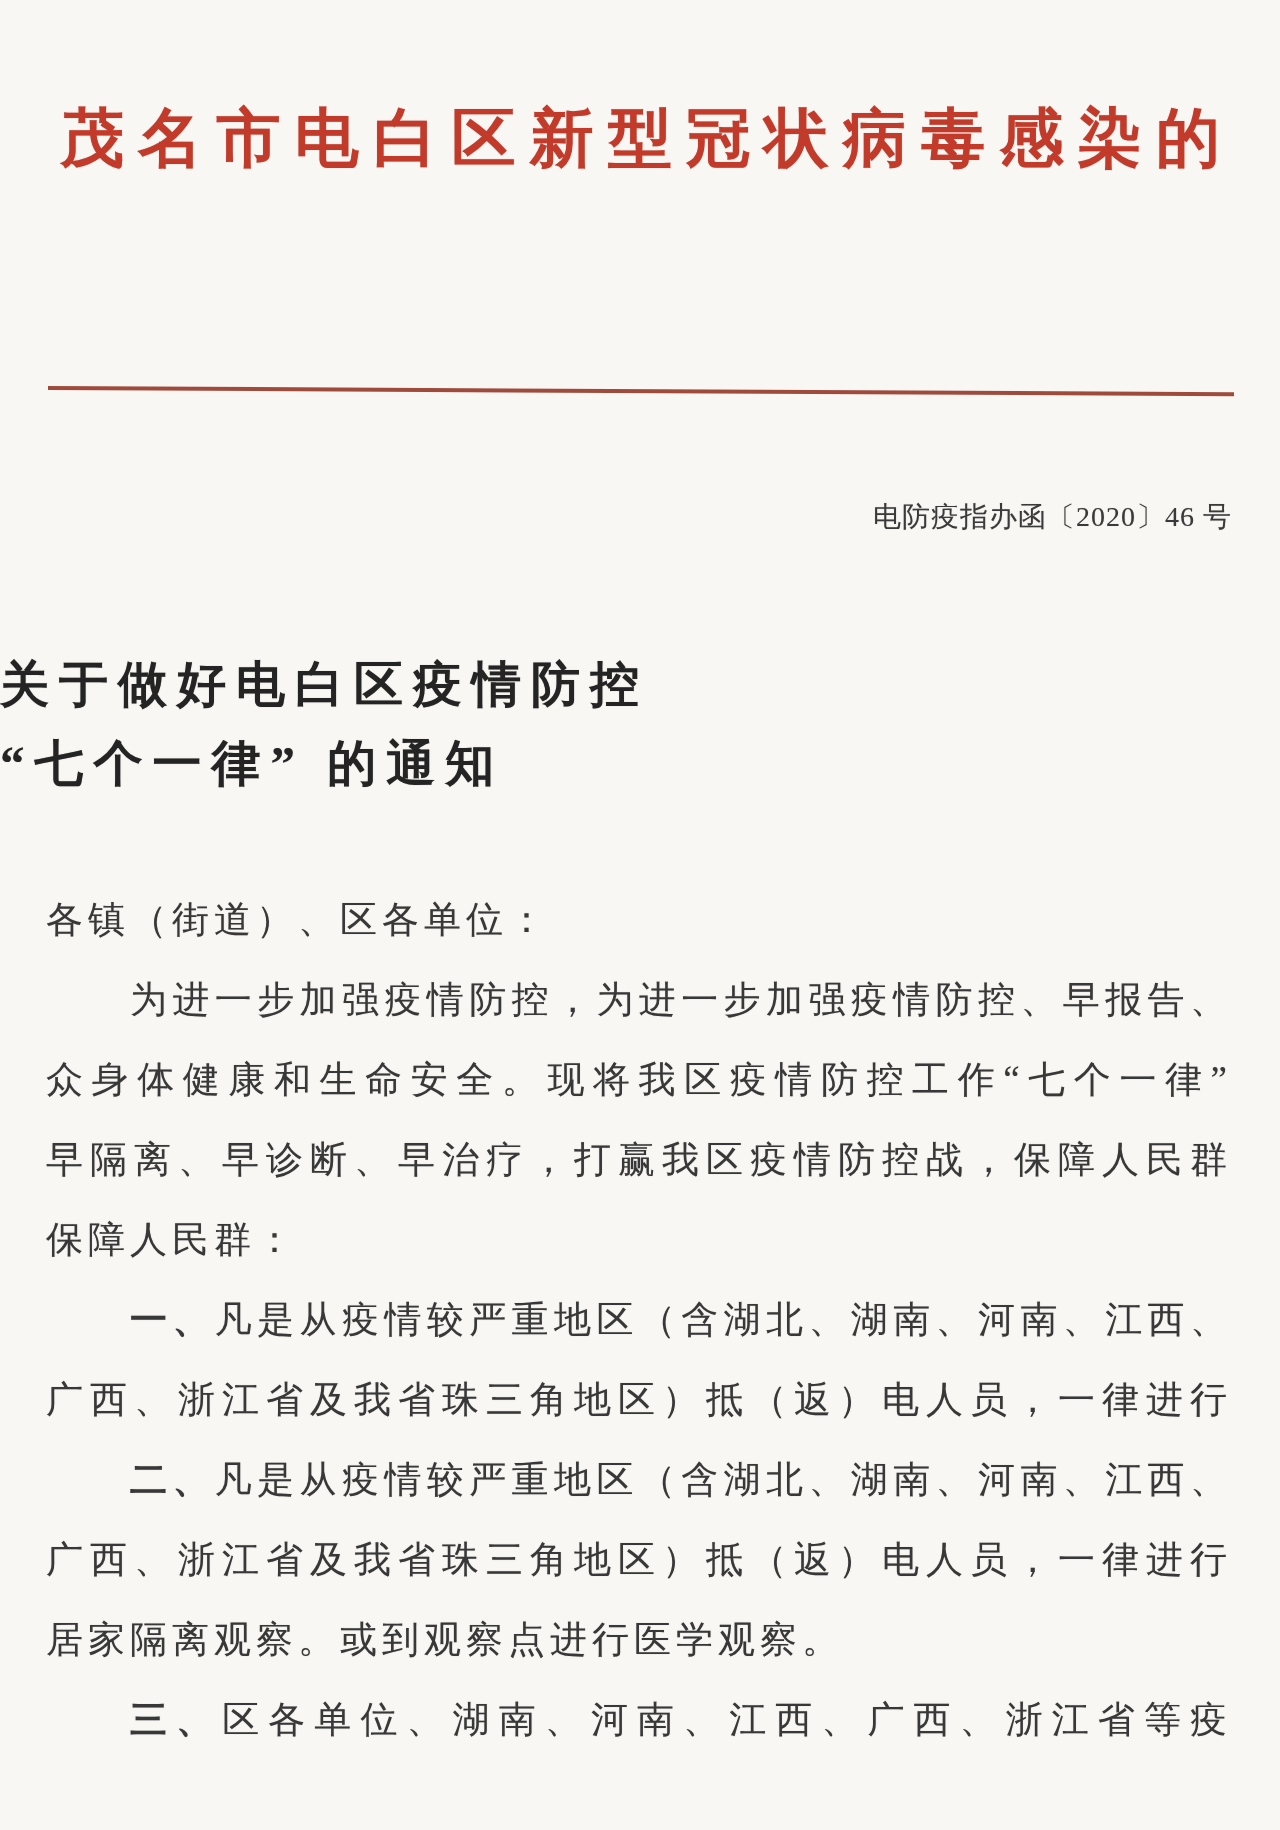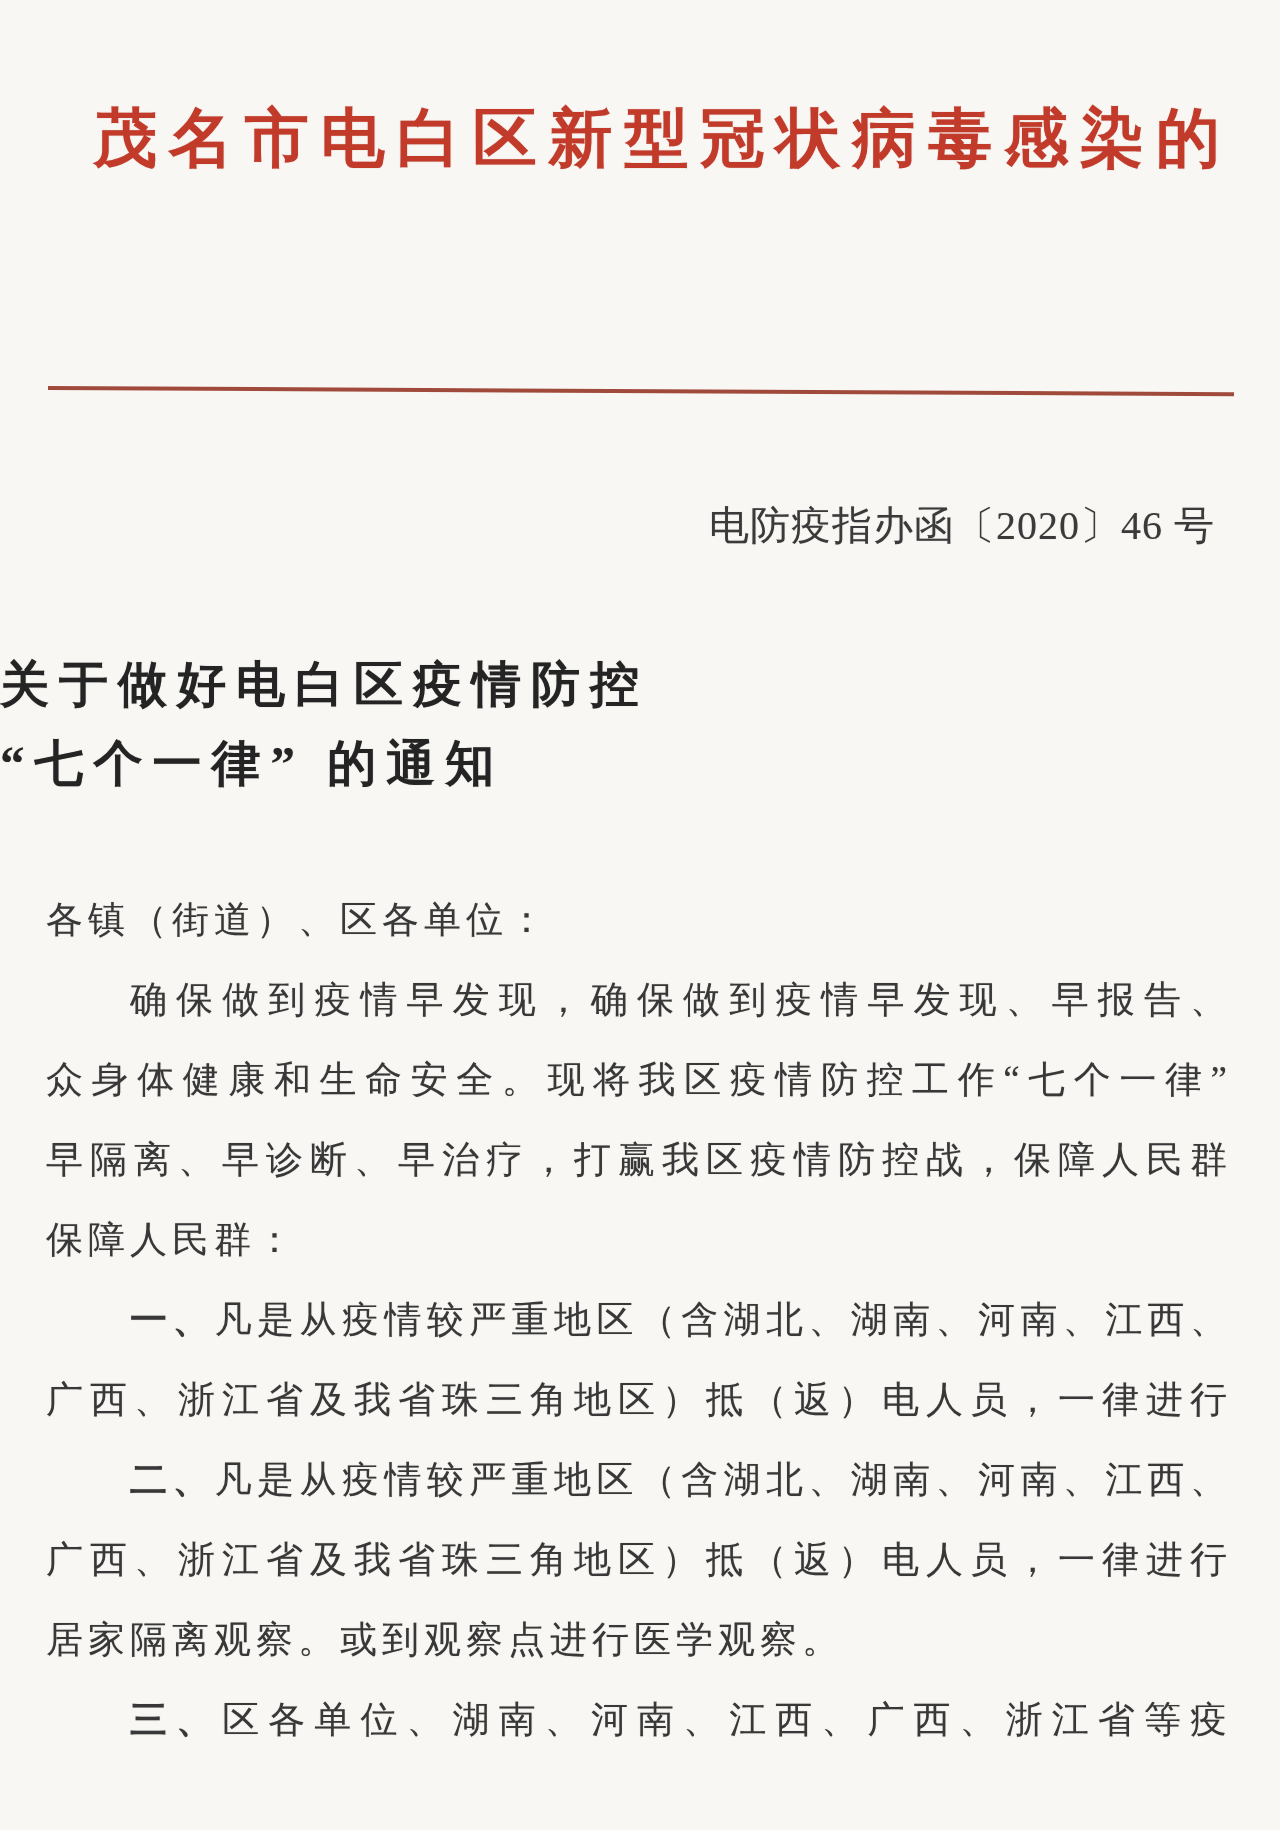--- a/index.html
+++ b/index.html
@@ -19,38 +19,37 @@
     top: 86px; left: 60px; width: 1160px;
     color: #c23a2a;
     font-weight: bold;
     text-shadow: 0 0 1px rgba(170, 45, 30, 0.45);
   }
   .lh-line {
     font-size: 64px;
     height: 106px; line-height: 106px;
     text-align: justify;
     text-align-last: justify;
-    margin-left: 33px;
   }
 
   
   .divider {
     position: absolute;
     top: 386px; left: 48px;
     width: 1186px; height: 4px;
     background: #a04a3c;
     transform: rotate(0.3deg);
     transform-origin: left center;
   }
 
   
   .doc-number {
     position: absolute;
-    top: 498px; right: 65px;
-    font-size: 40px;
+    top: 498px; right: 48px;
+    font-size: 28px;
     letter-spacing: 1px;
     color: #3a3a3a;
     text-shadow: 0 0 1px rgba(60,60,60,0.3);
   }
 
   
   .title {
     position: absolute;
     top: 645px; left: 0; width: 1280px;
     font-size: 49px;
@@ -91,21 +90,21 @@
 
   <div class="doc-number">电防疫指办函〔2020〕46 号</div>
 
   <h1 class="title">
     <div class="title-line">关于做好电白区疫情防控</div>
     <div class="title-line">“七个一律” 的通知</div>
   </h1>
 
   <main class="body-text">
     <div class="bl"><span class="inum"></span><span>各镇（街道）、区各单位：</span></div>
-    <div class="bl jf ind"><span class="inum"></span><span>确保做到疫情早发现，确保做到疫情早发现、早报告、</span></div>
+    <div class="bl jf ind"><span class="inum"></span><span>为进一步加强疫情防控，为进一步加强疫情防控、早报告、</span></div>
     <div class="bl jf"><span class="inum"></span><span>众身体健康和生命安全。现将我区疫情防控工作“七个一律”</span></div>
     <div class="bl jf"><span class="inum"></span><span>早隔离、早诊断、早治疗，打赢我区疫情防控战，保障人民群</span></div>
     <div class="bl"><span class="inum"></span><span>保障人民群：</span></div>
     <div class="bl jf ind"><span class="inum">一、</span><span>凡是从疫情较严重地区（含湖北、湖南、河南、江西、</span></div>
     <div class="bl jf"><span class="inum"></span><span>广西、浙江省及我省珠三角地区）抵（返）电人员，一律进行</span></div>
     <div class="bl jf ind"><span class="inum">二、</span><span>凡是从疫情较严重地区（含湖北、湖南、河南、江西、</span></div>
     <div class="bl jf"><span class="inum"></span><span>广西、浙江省及我省珠三角地区）抵（返）电人员，一律进行</span></div>
     <div class="bl"><span class="inum"></span><span>居家隔离观察。或到观察点进行医学观察。</span></div>
     <div class="bl jf ind"><span class="inum">三、</span><span>区各单位、湖南、河南、江西、广西、浙江省等疫</span></div>
   </main>

